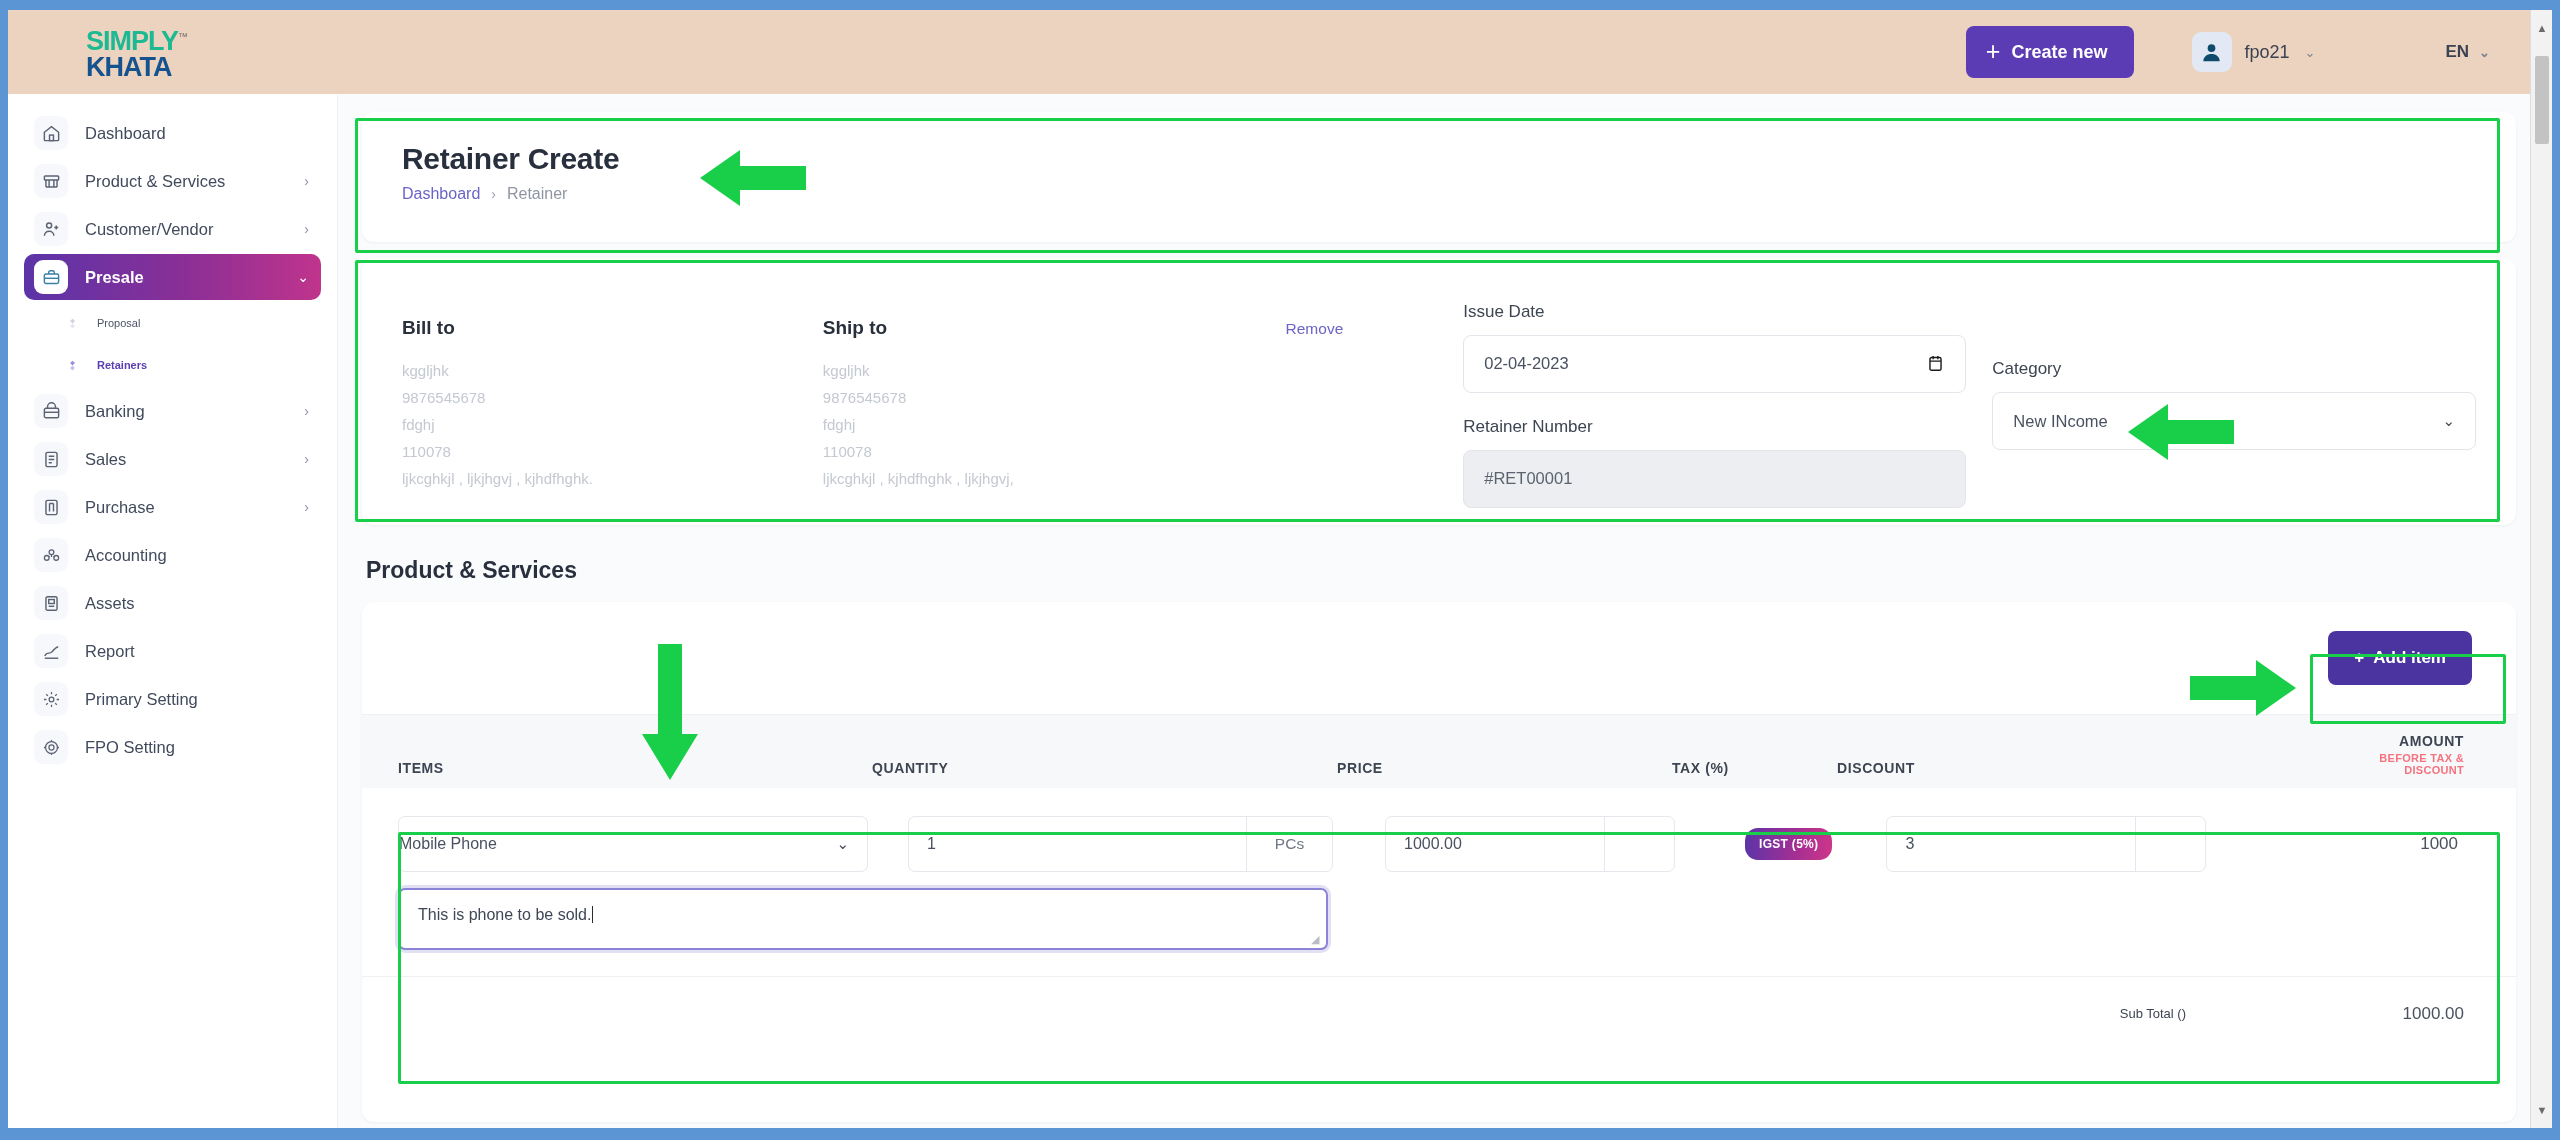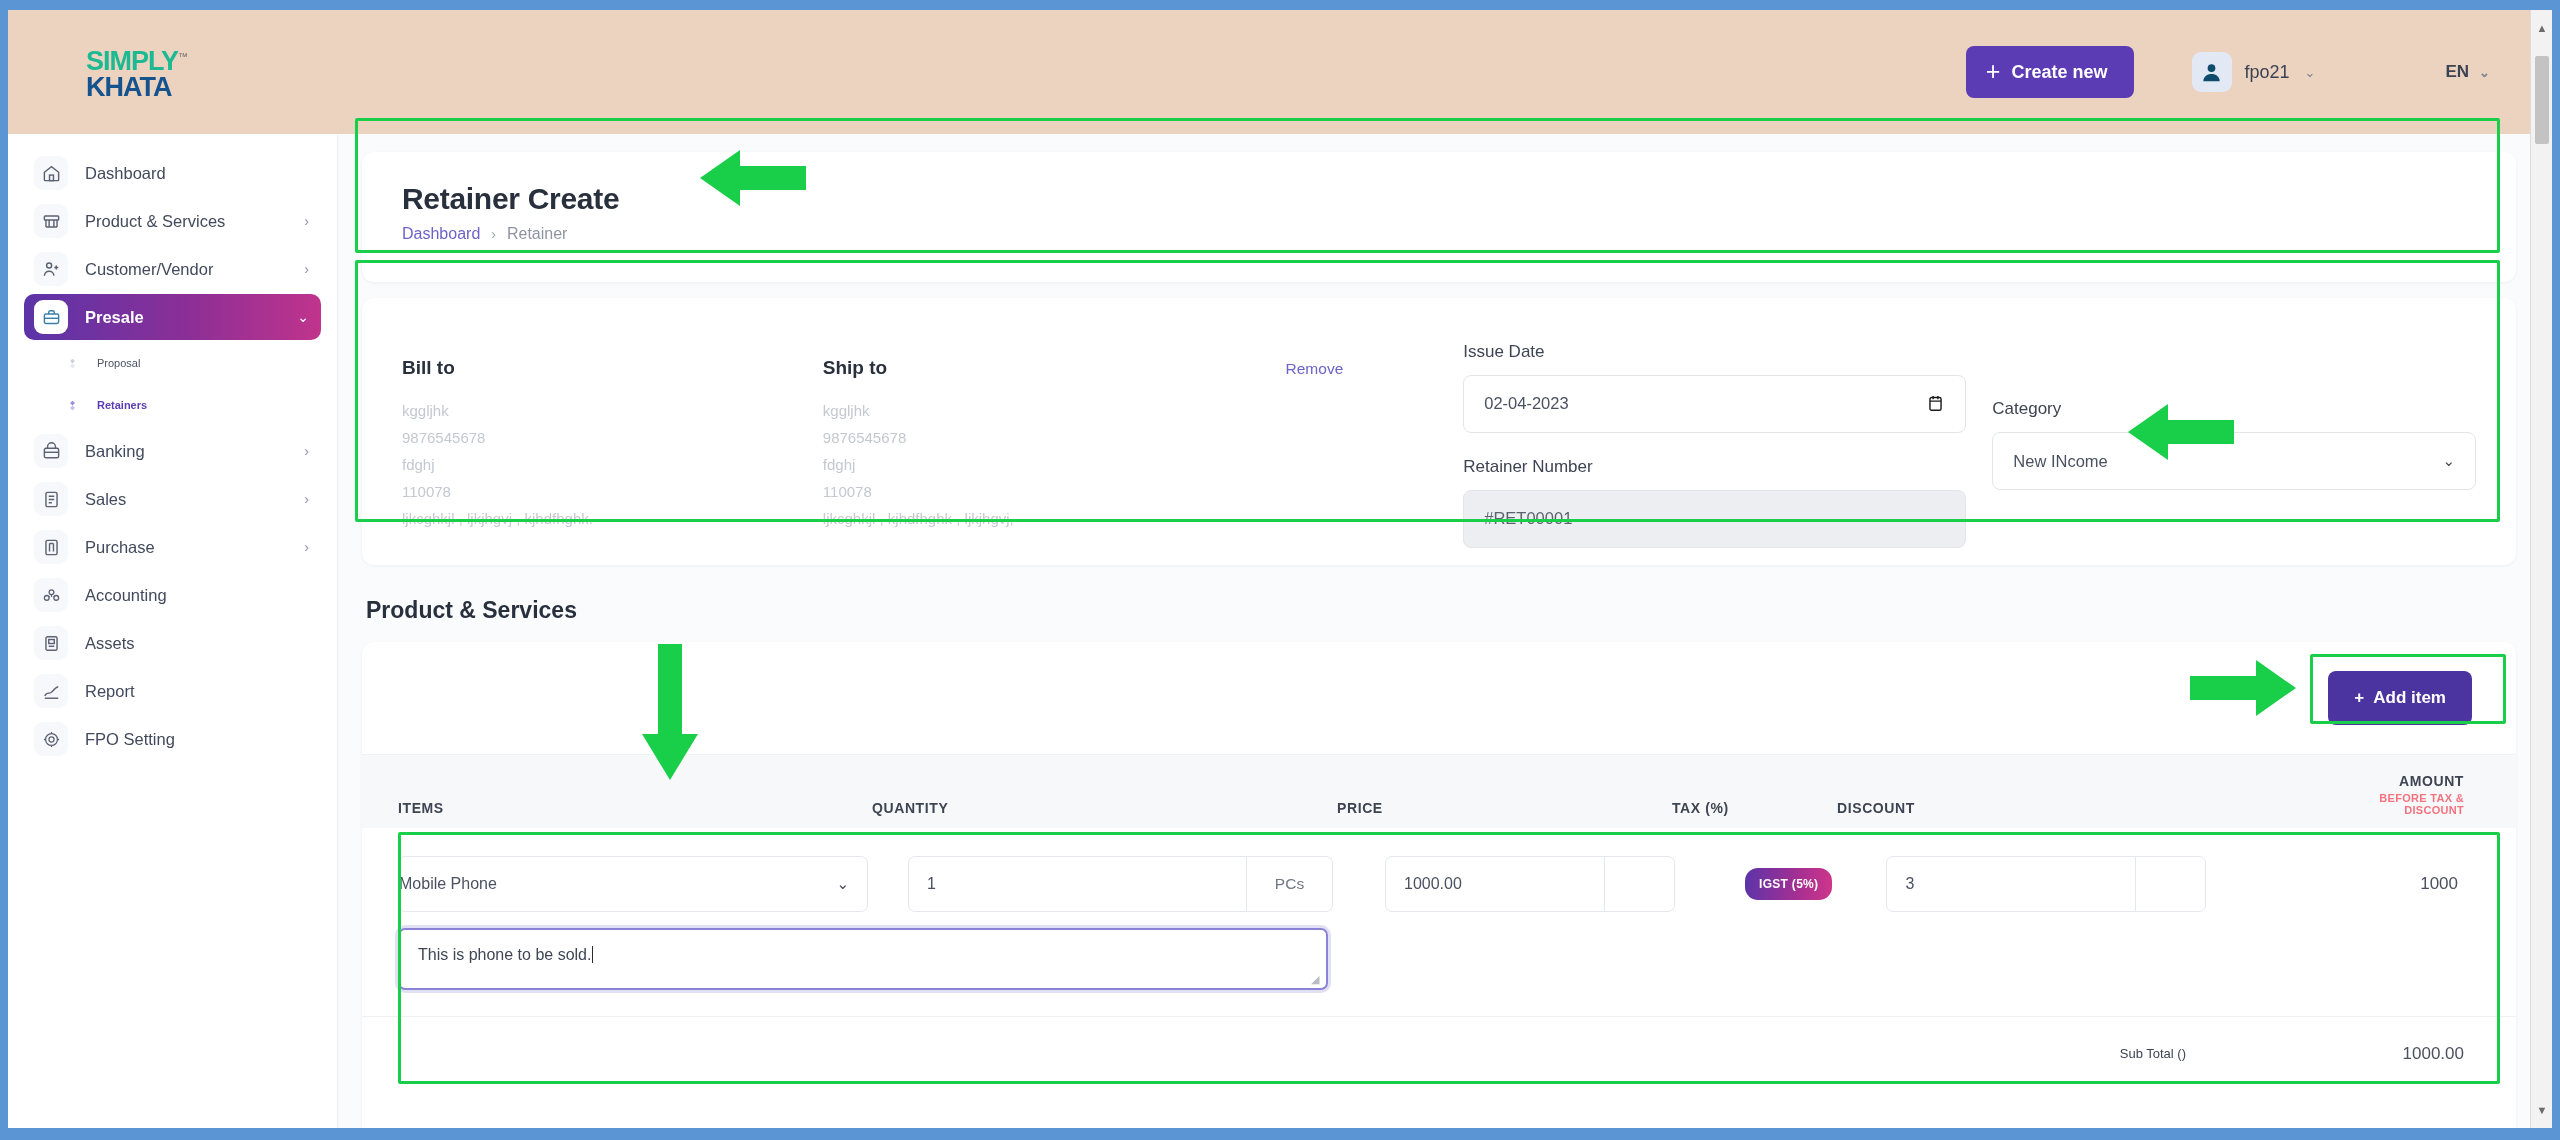--- a/index.html
+++ b/index.html
@@ -20,21 +20,21 @@
     position: relative;
     width: 2544px; height: 1118px;
     background: #ffffff;
     overflow: hidden;
     display: flex;
     flex-direction: column;
   }
 
   
   .topbar {
-    height: 124px;
+    height: 84px;
     background: #ecd3c0;
     display: flex;
     align-items: center;
     flex: 0 0 auto;
     position: relative;
     gap: 37px;
   }
   .logo-wrap {
     width: 330px;
     padding-left: 78px;
@@ -666,20 +666,30 @@
           <span class="nav-icon">
             <svg viewBox="0 0 24 24" fill="none" stroke="#5b6273" stroke-width="1.8">
                 <path d="M3.5 17.5c3-6 6-1.5 9-5s5-6 8-6.5"></path>
                 <path d="M3.5 20.5h17"></path>
               </svg>
           </span>
           <span class="nav-label">Report</span>
           <span class="nav-chev"></span>
         </div>
 
+        <div class="nav-item">
+          <span class="nav-icon">
+            <svg viewBox="0 0 24 24" fill="none" stroke="#5b6273" stroke-width="1.6">
+                <circle cx="12" cy="12" r="3"></circle>
+                <path d="M12 2.5v3M12 18.5v3M2.5 12h3M18.5 12h3M5.3 5.3l2.1 2.1M16.6 16.6l2.1 2.1M18.7 5.3l-2.1 2.1M7.4 16.6l-2.1 2.1"></path>
+              </svg>
+          </span>
+          <span class="nav-label">Primary Setting</span>
+          <span class="nav-chev"></span>
+        </div>
 
         <div class="nav-item">
           <span class="nav-icon">
             <svg viewBox="0 0 24 24" fill="none" stroke="#5b6273" stroke-width="1.6">
                 <circle cx="12" cy="12" r="3.2"></circle>
                 <circle cx="12" cy="12" r="7.5"></circle>
                 <path d="M12 4.5v-2M12 21.5v-2M4.5 12h-2M21.5 12h-2"></path>
               </svg>
           </span>
           <span class="nav-label">FPO Setting</span>

